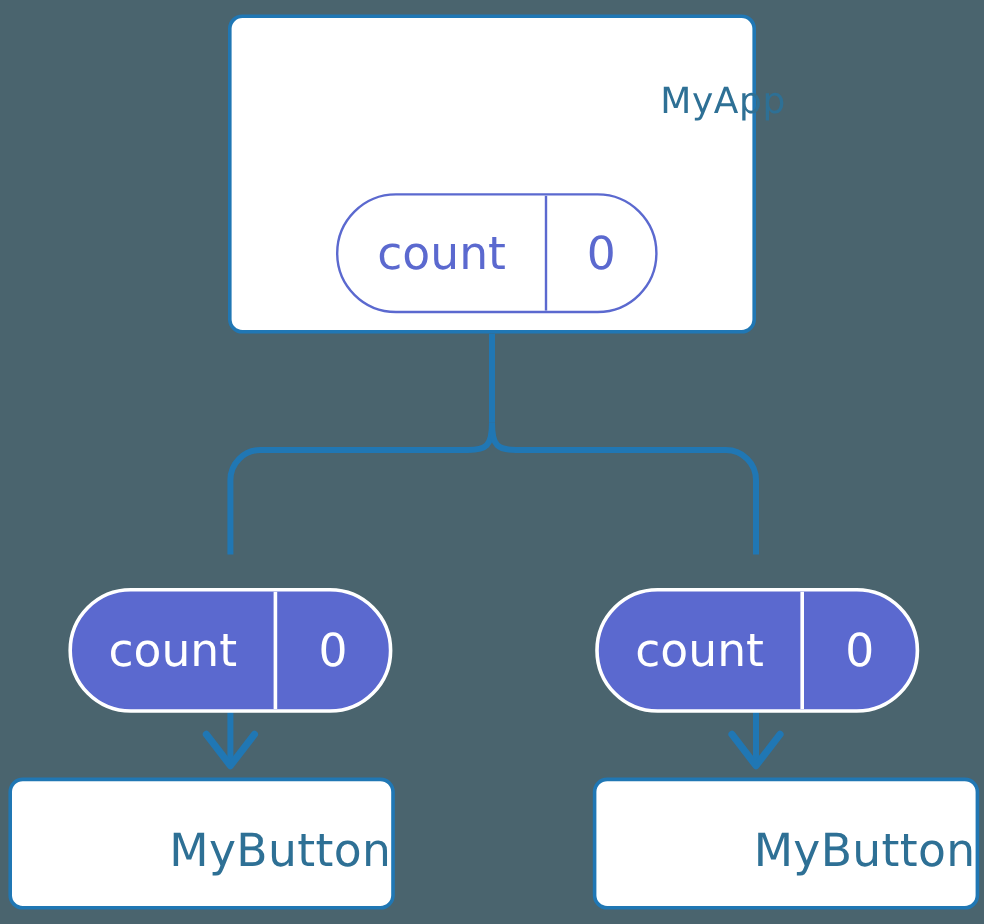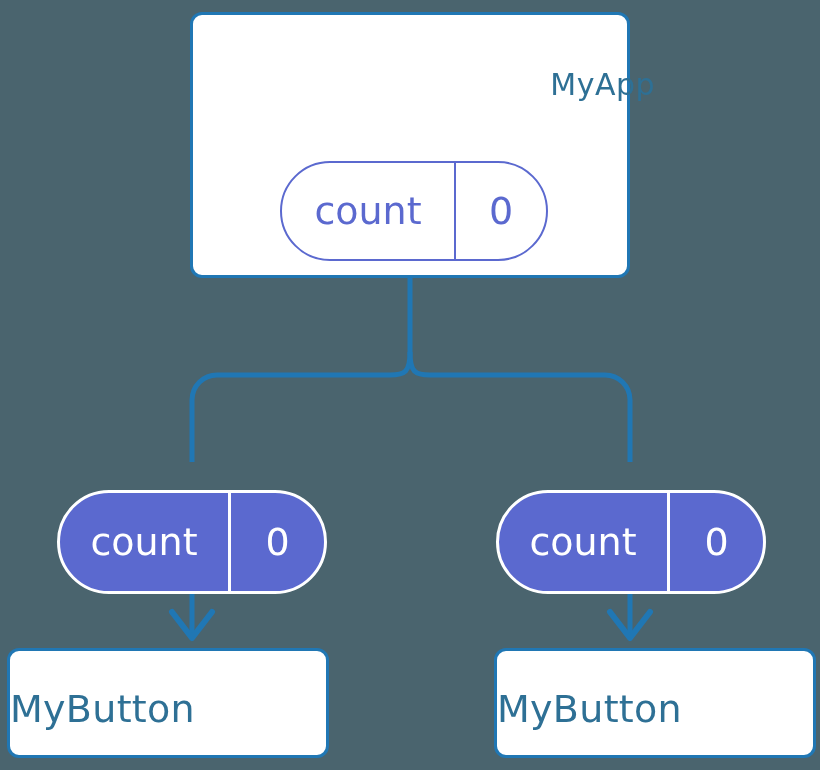--- a/index.html
+++ b/index.html
@@ -114,21 +114,21 @@
     position: absolute;
     top: 648px;
     width: 322px;
     height: 110px;
     background: #ffffff;
     border: 3px solid #2077b4;
     border-radius: 12px;
     box-sizing: border-box;
     display: flex;
     align-items: flex-start;
-    justify-content: flex-start;
+    justify-content: flex-end;
   }
   .btn-card.left  { left: 7px; }
   .btn-card.right { left: 494px; }
   .btn-label {
     margin-top: 36px;
     font-size: 38px;
     color: #2e7095;
     letter-spacing: 0.3px;
   }
 </style>

